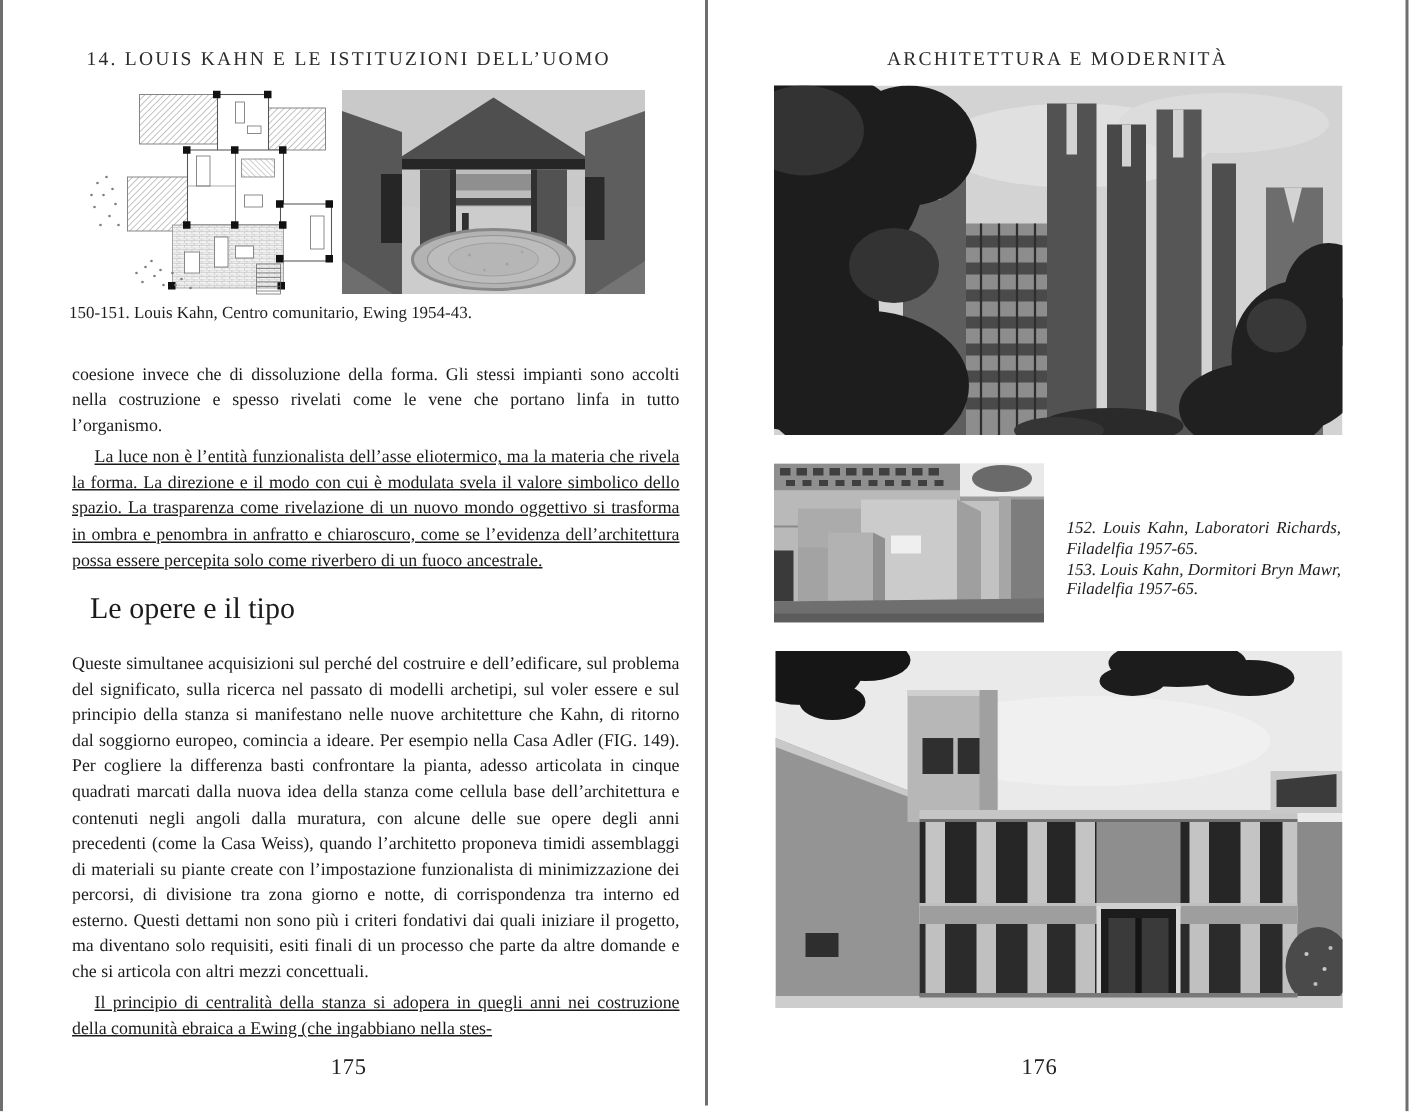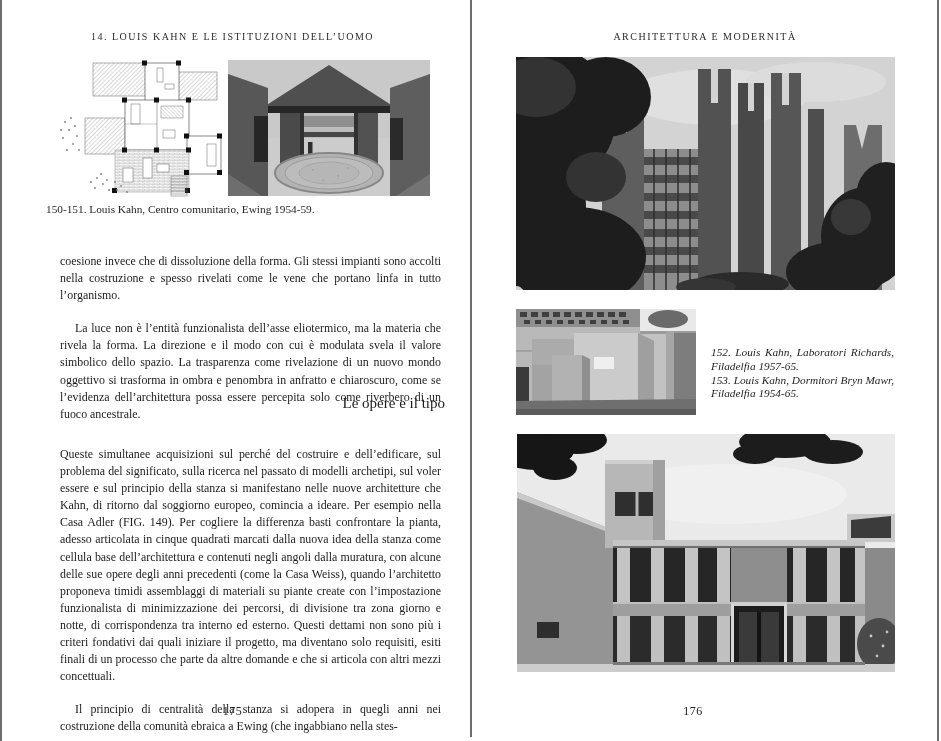--- a/index.html
+++ b/index.html
@@ -7,51 +7,51 @@
     position:relative;width:941px;height:741px;background:#ffffff;
     font-family:"Liberation Serif",serif;color:#1c1c1c;overflow:hidden;
   }
   .edge{position:absolute;top:0;width:2px;height:741px;background:#6e6e6e;}
   #edge-left{left:0;}
   #edge-right{left:937px;}
   #divider{position:absolute;left:470px;top:0;width:2px;height:737px;background:#6e6e6e;}
 
   .running-header{
     position:absolute;top:31px;text-align:center;
-    font-size:10px;letter-spacing:1.5px;color:#2b2b2b;white-space:nowrap;
+    font-size:13px;letter-spacing:1.5px;color:#2b2b2b;white-space:nowrap;
   }
   #header-left{left:44px;width:377px;}
   #header-right{left:516px;width:378px;}
 
   .figure{position:absolute;}
   .figure svg{display:block;}
 
   .caption{
     font-size:11.3px;line-height:13.8px;color:#1e1e1e;
   }
   #caption-left{position:absolute;left:46px;top:203px;width:410px;}
   #captions-right{position:absolute;left:711px;top:346px;width:183px;text-align:justify;font-style:italic;}
   #captions-right p{margin:0;}
 
   .bodytext{
     position:absolute;left:44px;width:413px;
     font-size:11.9px;line-height:17.1px;text-align:justify;color:#1b1b1b;
   }
-  .bodytext p{margin:16px;}
-  .bodytext p.indent{text-indent:15px;}
+  .bodytext p{margin:4px;}
+  .bodytext p.indent{text-indent:15px;text-decoration:underline;}
   #body-block-1{top:237px;}
   #body-block-2{top:430px;}
 
   #section-heading{
-    position:absolute;left:32px;top:395px;width:413px;text-align:right;
-    font-size:15px;color:#1b1b1b;
+    position:absolute;left:60px;top:395px;width:413px;text-align:left;
+    font-size:20px;color:#1b1b1b;
   }
 
   .page-number{
-    position:absolute;top:704px;text-align:center;font-size:12px;
+    position:absolute;top:704px;text-align:center;font-size:15px;
     letter-spacing:0.5px;color:#222;
   }
   #page-number-left{left:44px;width:377px;}
   #page-number-right{left:504px;width:378px;}
 </style>
 </head>
 <body>
 
 <div id="spread">
 
@@ -170,21 +170,21 @@
         <ellipse cx="101" cy="113" rx="30" ry="11" fill="#b6b6b6" stroke="#9c9c9c" stroke-width="0.6"></ellipse>
         <circle cx="85" cy="110" r="1" fill="#a0a0a0"></circle>
           <circle cx="110" cy="116" r="1" fill="#a0a0a0"></circle>
         <circle cx="120" cy="108" r="1" fill="#a6a6a6"></circle>
           <circle cx="95" cy="120" r="1" fill="#a6a6a6"></circle>
         <polygon points="0,136 34,136 0,114" fill="#6e6e6e"></polygon>
         <polygon points="202,136 168,136 202,114" fill="#747474"></polygon>
       </svg>
     </div>
 
-    <div id="caption-left" class="caption">150-151. Louis Kahn, Centro comunitario, Ewing 1954-59.</div>
+    <div id="caption-left" class="caption">150-151. Louis Kahn, Centro comunitario, Ewing 1954-43.</div>
 
     <div id="body-block-1" class="bodytext">
       <p>coesione invece che di dissoluzione della forma. Gli stessi impianti sono accolti nella costruzione e spesso rivelati come le vene che portano linfa in tutto l’organismo.</p>
       <p class="indent">La luce non è l’entità funzionalista dell’asse eliotermico, ma la materia che rivela la forma. La direzione e il modo con cui è modulata svela il valore simbolico dello spazio. La trasparenza come rivelazione di un nuovo mondo oggettivo si trasforma in ombra e penombra in anfratto e chiaroscuro, come se l’evidenza dell’architettura possa essere percepita solo come riverbero di un fuoco ancestrale.</p>
     </div>
 
     <div id="section-heading">Le opere e il tipo</div>
 
     <div id="body-block-2" class="bodytext">
       <p>Queste simultanee acquisizioni sul perché del costruire e dell’edificare, sul problema del significato, sulla ricerca nel passato di modelli archetipi, sul voler essere e sul principio della stanza si manifestano nelle nuove architetture che Kahn, di ritorno dal soggiorno europeo, comincia a ideare. Per esempio nella Casa Adler (FIG. 149). Per cogliere la differenza basti confrontare la pianta, adesso articolata in cinque quadrati marcati dalla nuova idea della stanza come cellula base dell’architettura e contenuti negli angoli dalla muratura, con alcune delle sue opere degli anni precedenti (come la Casa Weiss), quando l’architetto proponeva timidi assemblaggi di materiali su piante create con l’impostazione funzionalista di minimizzazione dei percorsi, di divisione tra zona giorno e notte, di corrispondenza tra interno ed esterno. Questi dettami non sono più i criteri fondativi dai quali iniziare il progetto, ma diventano solo requisiti, esiti finali di un processo che parte da altre domande e che si articola con altri mezzi concettuali.</p>
@@ -292,21 +292,21 @@
         <rect x="78" y="48" width="20" height="12" fill="#efefef"></rect>
         <rect x="36" y="46" width="30" height="46" fill="#b2b2b2"></rect>
         <polygon points="66,46 74,50 74,92 66,92" fill="#8f8f8f"></polygon>
         <polygon points="0,92 180,90 180,106 0,106" fill="#6f6f6f"></polygon>
         <rect x="0" y="100" width="180" height="6" fill="#5c5c5c"></rect>
       </svg>
     </div>
 
     <div id="captions-right" class="caption">
       <p>152. Louis Kahn, Laboratori Richards, Filadelfia 1957-65.</p>
-      <p>153. Louis Kahn, Dormitori Bryn Mawr, Filadelfia 1954-65.</p>
+      <p>153. Louis Kahn, Dormitori Bryn Mawr, Filadelfia 1957-65.</p>
     </div>
 
     <div class="figure" style="left:517px;top:434px;">
       <svg viewBox="0 0 378 238" width="378" height="238">
         <rect width="378" height="238" fill="#eaeaea"></rect>
         <ellipse cx="210" cy="60" rx="120" ry="30" fill="#f0f0f0"></ellipse>
         <polygon points="0,58 96,96 96,238 0,238" fill="#949494"></polygon>
         <polygon points="0,58 96,96 96,100 0,64" fill="#c9c9c9"></polygon>
         <rect x="20" y="188" width="22" height="16" fill="#2e2e2e"></rect>
         <rect x="88" y="26" width="60" height="88" fill="#b7b7b7"></rect>

